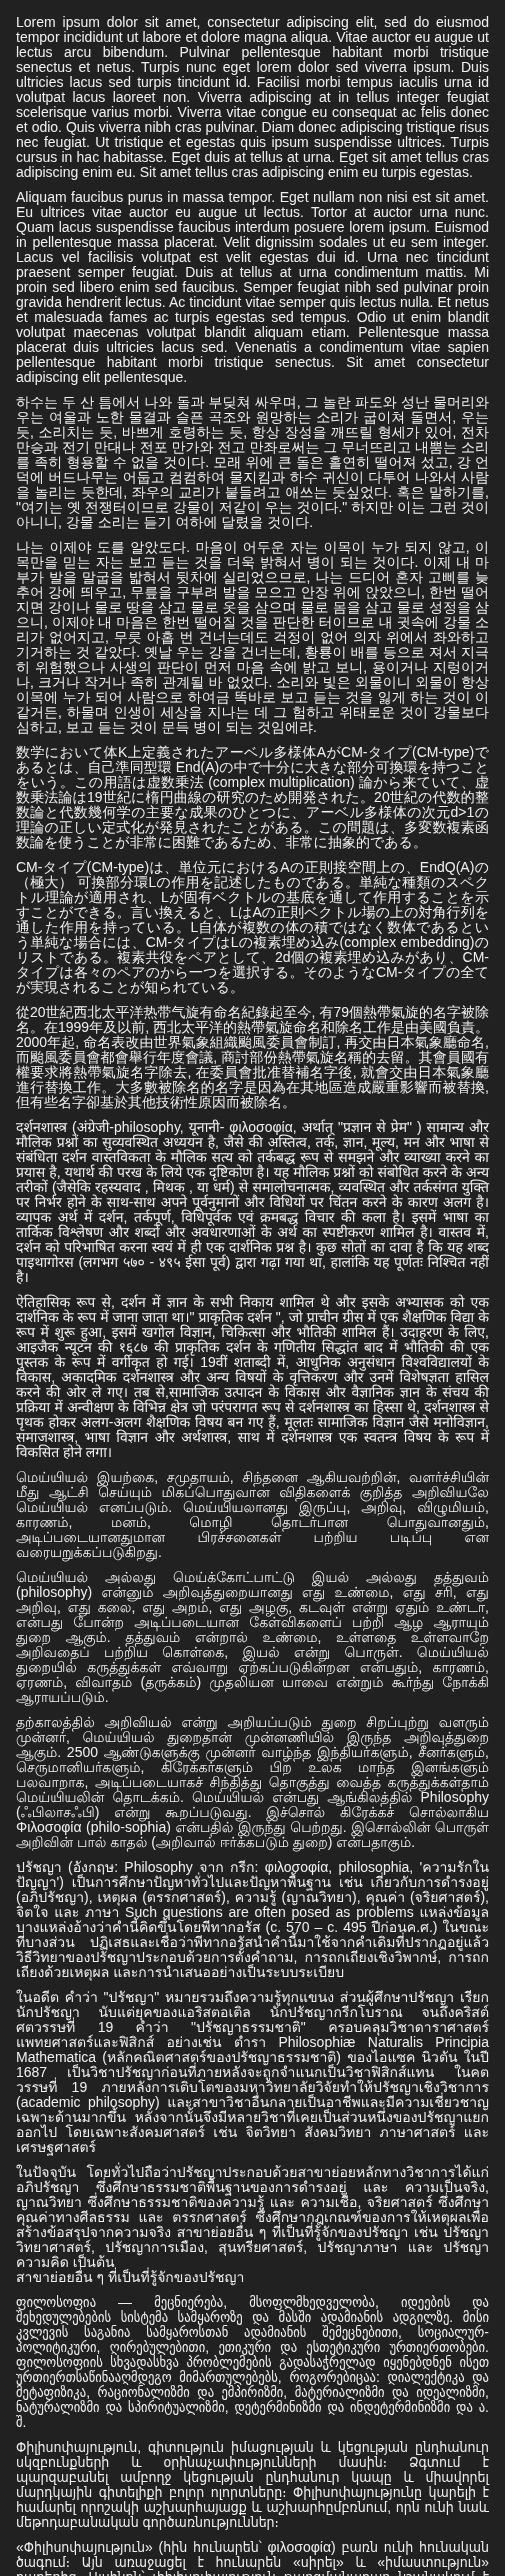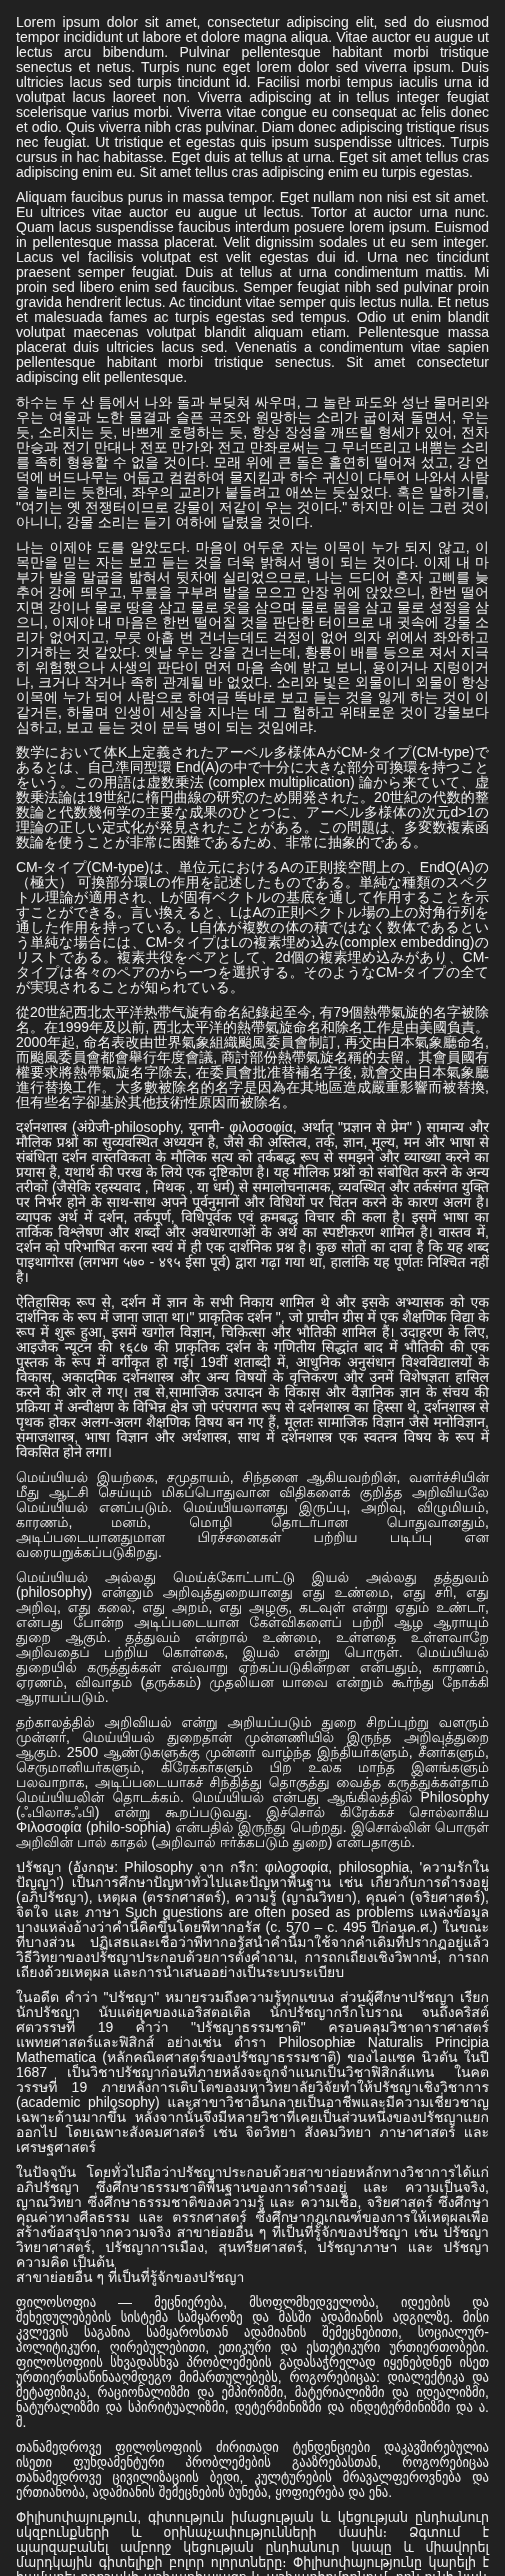--- a/index.html
+++ b/index.html
@@ -44,17 +44,16 @@
   <p class="para" lang="hi">दर्शनशास्त्र (अंग्रेजी-philosophy, यूनानी- φιλοσοφία, अर्थात् "प्रज्ञान से प्रेम" ) सामान्य और मौलिक प्रश्नों का सुव्यवस्थित अध्ययन है, जैसे की अस्तित्व, तर्क, ज्ञान, मूल्य, मन और भाषा से संबंधिता दर्शन वास्तविकता के मौलिक सत्य को तर्कबद्ध रूप से समझने और व्याख्या करने का प्रयास है, यथार्थ की परख के लिये एक दृष्टिकोण है। यह मौलिक प्रश्नों को संबोधित करने के अन्य तरीकों (जैसेकि रहस्यवाद , मिथक , या धर्म) से समालोचनात्मक, व्यवस्थित और तर्कसंगत युक्ति पर निर्भर होने के साथ-साथ अपने पूर्वनुमानों और विधियों पर चिंतन करने के कारण अलग है। व्यापक अर्थ में दर्शन, तर्कपूर्ण, विधिपूर्वक एवं क्रमबद्ध विचार की कला है। इसमें भाषा का तार्किक विश्लेषण और शब्दों और अवधारणाओं के अर्थ का स्पष्टीकरण शामिल है। वास्तव में, दर्शन को परिभाषित करना स्वयं में ही एक दार्शनिक प्रश्न है। कुछ सोतों का दावा है कि यह शब्द पाइथागोरस (लगभग ५७० - ४९५ ईसा पूर्व) द्वारा गढ़ा गया था, हालांकि यह पूर्णतः निश्चित नहीं है।</p>
   <p class="para" lang="hi">ऐतिहासिक रूप से, दर्शन में ज्ञान के सभी निकाय शामिल थे और इसके अभ्यासक को एक दार्शनिक के रूप में जाना जाता था।" प्राकृतिक दर्शन ", जो प्राचीन ग्रीस में एक शैक्षणिक विद्या के रूप में शुरू हुआ, इसमें खगोल विज्ञान, चिकित्सा और भौतिकी शामिल हैं। उदाहरण के लिए, आइजैक न्यूटन  की १६८७ की प्राकृतिक दर्शन के गणितीय सिद्धांत बाद में भौतिकी की एक पुस्तक के रूप में वर्गीकृत हो गई। 19वीं शताब्दी में, आधुनिक अनुसंधान विश्वविद्यालयों के विकास, अकादमिक दर्शनशास्त्र और अन्य विषयों के वृत्तिकरण और उनमें विशेषज्ञता हासिल करने की ओर ले गए। तब से,सामाजिक उत्पादन के विकास और वैज्ञानिक ज्ञान के संचय की प्रक्रिया में अन्वीक्षण के विभिन्न क्षेत्र जो परंपरागत रूप से दर्शनशास्त्र का हिस्सा थे, दर्शनशास्त्र से पृथक होकर अलग-अलग शैक्षणिक विषय बन गए हैं, मूलतः सामाजिक विज्ञान जैसे  मनोविज्ञान, समाजशास्त्र, भाषा विज्ञान और अर्थशास्त्र, साथ में दर्शनशास्त्र एक स्वतन्त्र विषय के रूप में विकसित होने लगा।</p>
   <p class="para" lang="ta">மெய்யியல் இயற்கை, சமுதாயம், சிந்தனை ஆகியவற்றின், வளர்ச்சியின் மீது ஆட்சி செய்யும் மிகப்பொதுவான விதிகளைக் குறித்த அறிவியலே மெய்யியல் எனப்படும். மெய்யியலானது இருப்பு, அறிவு, விழுமியம், காரணம், மனம், மொழி தொடர்பான பொதுவானதும், அடிப்படையானதுமான பிரச்சனைகள் பற்றிய படிப்பு என வரையறுக்கப்படுகிறது.</p>
   <p class="para" lang="ta">மெய்யியல் அல்லது மெய்க்கோட்பாட்டு இயல் அல்லது தத்துவம் (philosophy) என்னும் அறிவுத்துறையானது எது உண்மை, எது சரி, எது அறிவு, எது கலை, எது அறம், எது அழகு, கடவுள் என்று ஏதும் உண்டா, என்பது போன்ற அடிப்படையான கேள்விகளைப் பற்றி ஆழ ஆராயும் துறை ஆகும். தத்துவம் என்றால் உண்மை, உள்ளதை உள்ளவாறே அறிவதைப் பற்றிய கொள்கை, இயல் என்று பொருள். மெய்யியல் துறையில் கருத்துக்கள் எவ்வாறு ஏற்கப்படுகின்றன என்பதும், காரணம், ஏரணம், விவாதம் (தருக்கம்) முதலியன யாவை என்றும் கூர்ந்து நோக்கி ஆராயப்படும்.</p>
   <p class="para" lang="ta">தற்காலத்தில் அறிவியல் என்று அறியப்படும் துறை சிறப்புற்று வளரும் முன்னர், மெய்யியல் துறைதான் முன்னணியில் இருந்த அறிவுத்துறை ஆகும். 2500 ஆண்டுகளுக்கு முன்னர் வாழ்ந்த இந்தியர்களும், சீனர்களும், செருமானியர்களும், கிரேக்கர்களும் பிற உலக மாந்த இனங்களும் பலவாறாக, அடிப்படையாகச் சிந்தித்து தொகுத்து வைத்த கருத்துக்கள்தாம் மெய்யியலின் தொடக்கம். மெய்யியல் என்பது ஆங்கிலத்தில் Philosophy (ஃபிலாசஃபி) என்று கூறப்படுவது. இச்சொல் கிரேக்கச் சொல்லாகிய Φιλοσοφία (philo-sophia) என்பதில் இருந்து பெற்றது. இசொல்லின் பொருள் அறிவின் பால் காதல் (அறிவால் ஈர்க்கபடும் துறை) என்பதாகும்.</p>
   <p class="para" lang="th">ปรัชญา (อังกฤษ: Philosophy จาก กรีก: φιλοσοφία, philosophia, 'ความรักในปัญญา') เป็นการศึกษาปัญหาทั่วไปและปัญหาพื้นฐาน เช่น เกี่ยวกับการดำรงอยู่ (อภิปรัชญา), เหตุผล (ตรรกศาสตร์), ความรู้ (ญาณวิทยา), คุณค่า (จริยศาสตร์), จิตใจ และ ภาษา Such questions are often posed as problems แหล่งข้อมูลบางแหล่งอ้างว่าคำนี้คิดขึ้นโดยพีทากอรัส (c. 570 – c. 495 ปีก่อนค.ศ.) ในขณะที่บางส่วน ปฏิเสธและเชื่อว่าพีทากอรัสนำคำนี้มาใช้จากคำเดิมที่ปรากฏอยู่แล้ว วิธีวิทยาของปรัชญาประกอบด้วยการตั้งคำถาม, การถกเถียงเชิงวิพากษ์, การถกเถียงด้วยเหตุผล และการนำเสนออย่างเป็นระบบระเบียบ</p>
   <p class="para" lang="th">ในอดีต คำว่า "ปรัชญา" หมายรวมถึงความรู้ทุกแขนง ส่วนผู้ศึกษาปรัชญา เรียก นักปรัชญา นับแต่ยุคของแอริสตอเติล นักปรัชญากรีกโบราณ จนถึงคริสต์ศตวรรษที่ 19 คำว่า "ปรัชญาธรรมชาติ" ครอบคลุมวิชาดาราศาสตร์ แพทยศาสตร์และฟิสิกส์ อย่างเช่น ตำรา Philosophiæ Naturalis Principia Mathematica (หลักคณิตศาสตร์ของปรัชญาธรรมชาติ) ของไอแซค นิวตัน ในปี 1687 เป็นวิชาปรัชญาก่อนที่ภายหลังจะถูกจำแนกเป็นวิชาฟิสิกส์แทน ในคตวรรษที่ 19 ภายหลังการเติบโตของมหาวิทยาลัยวิจัยทำให้ปรัชญาเชิงวิชาการ (academic philosophy) และสาขาวิชาอื่นกลายเป็นอาชีพและมีความเชี่ยวชาญเฉพาะด้านมากขึ้น หลังจากนั้นจึงมีหลายวิชาที่เคยเป็นส่วนหนึ่งของปรัชญาแยกออกไป โดยเฉพาะสังคมศาสตร์ เช่น จิตวิทยา สังคมวิทยา ภาษาศาสตร์ และเศรษฐศาสตร์</p>
   <p class="para" lang="th">ในปัจจุบัน โดยทั่วไปถือว่าปรัชญาประกอบด้วยสาขาย่อยหลักทางวิชาการได้แก่ อภิปรัชญา ซึ่งศึกษาธรรมชาติพื้นฐานของการดำรงอยู่ และ ความเป็นจริง, ญาณวิทยา ซึ่งศึกษาธรรมชาติของความรู้ และ ความเชื่อ, จริยศาสตร์ ซึ่งศึกษาคุณค่าทางศีลธรรม และ ตรรกศาสตร์ ซึ่งศึกษากฎเกณฑ์ของการให้เหตุผลเพื่อสร้างข้อสรุปจากความจริง สาขาย่อยอื่น ๆ ที่เป็นที่รู้จักของปรัชญา เช่น ปรัชญาวิทยาศาสตร์, ปรัชญาการเมือง, สุนทรียศาสตร์, ปรัชญาภาษา และ ปรัชญาความคิด เป็นต้น
 สาขาย่อยอื่น ๆ ที่เป็นที่รู้จักของปรัชญา</p>
   <p class="para" lang="ka">ფილოსოფია — მეცნიერება, მსოფლმხედველობა, იდეების და შეხედულებების სისტემა სამყაროზე და მასში ადამიანის ადგილზე. მისი კვლევის საგანია სამყაროსთან ადამიანის შემეცნებითი, სოციალურ-პოლიტიკური, ღირებულებითი, ეთიკური და ესთეტიკური ურთიერთობები. ფილოსოფიის სხვადასხვა პრობლემების გადასაჭრელად იყენებდნენ ისეთ ურთიერთსაწინააღმდეგო მიმართულებებს, როგორებიცაა: დიალექტიკა და მეტაფიზიკა, რაციონალიზმი და ემპირიზმი, მატერიალიზმი და იდეალიზმი, ნატურალიზმი და სპირიტუალიზმი, დეტერმინიზმი და ინდეტერმინიზმი და ა. შ.</p>
-  <p class="para" lang="ka">თანამედროვე ფილოსოფიის ძირითადი ტენდენციები დაკავშირებულია ისეთი ფუნდამენტური პრობლემების გააზრებასთან, როგორებიცაა თანამედროვე ცივილიზაციის ბედი, კულტურების მრავალფეროვნება და ერთიანობა, ადამიანის შემეცნების ბუნება, ყოფიერება და ენა.</p>
   <p class="para" lang="hy">Փիլիսոփայություն, գիտություն իմացության և կեցության ընդհանուր սկզբունքների և օրինաչափությունների մասին։ Ձգտում է պարզաբանել ամբողջ կեցության ընդհանուր կապը և միավորել մարդկային գիտելիքի բոլոր ոլորտները։ Փիլիսոփայությունը կարելի է համարել որոշակի աշխարհայացք և աշխարհըմբռնում, որն ունի նաև մեթոդաբանական գործառնություններ։</p>
   <p class="para" lang="hy">«Փիլիսոփայություն» (հին հունարեն՝ φιλοσοφία) բառն ունի հունական ծագում։ Այն առաջացել է հունարեն «սիրել» և «իմաստություն» բառերից։ Այսինքն՝ փիլիսոփայություն թարգմանաբար նշանակում է «իմաստության հանդեպ սեր»։ Հայ մատենագրության մեջ «փիլիսոփայություն» եզրույթին զուգահեռ գործածվել է նաև «իմաստասիրություն» բառը։</p>
 </div>
 
 
 </body></html>

